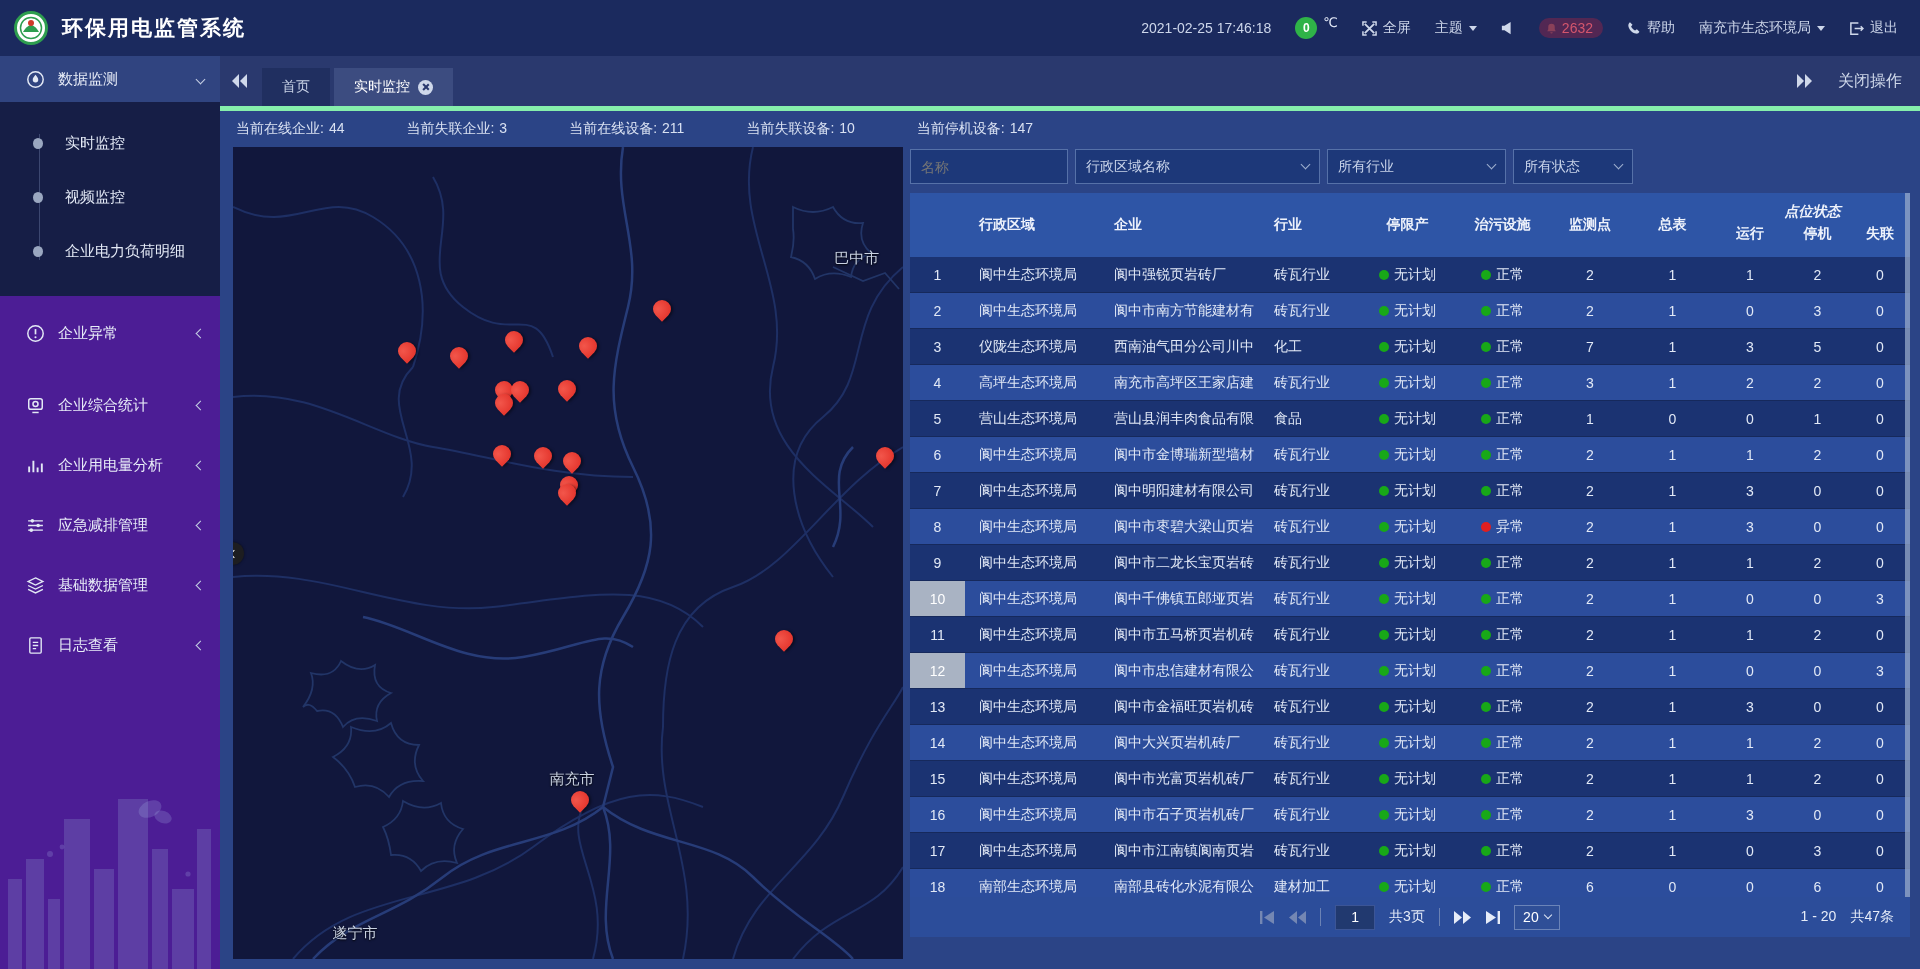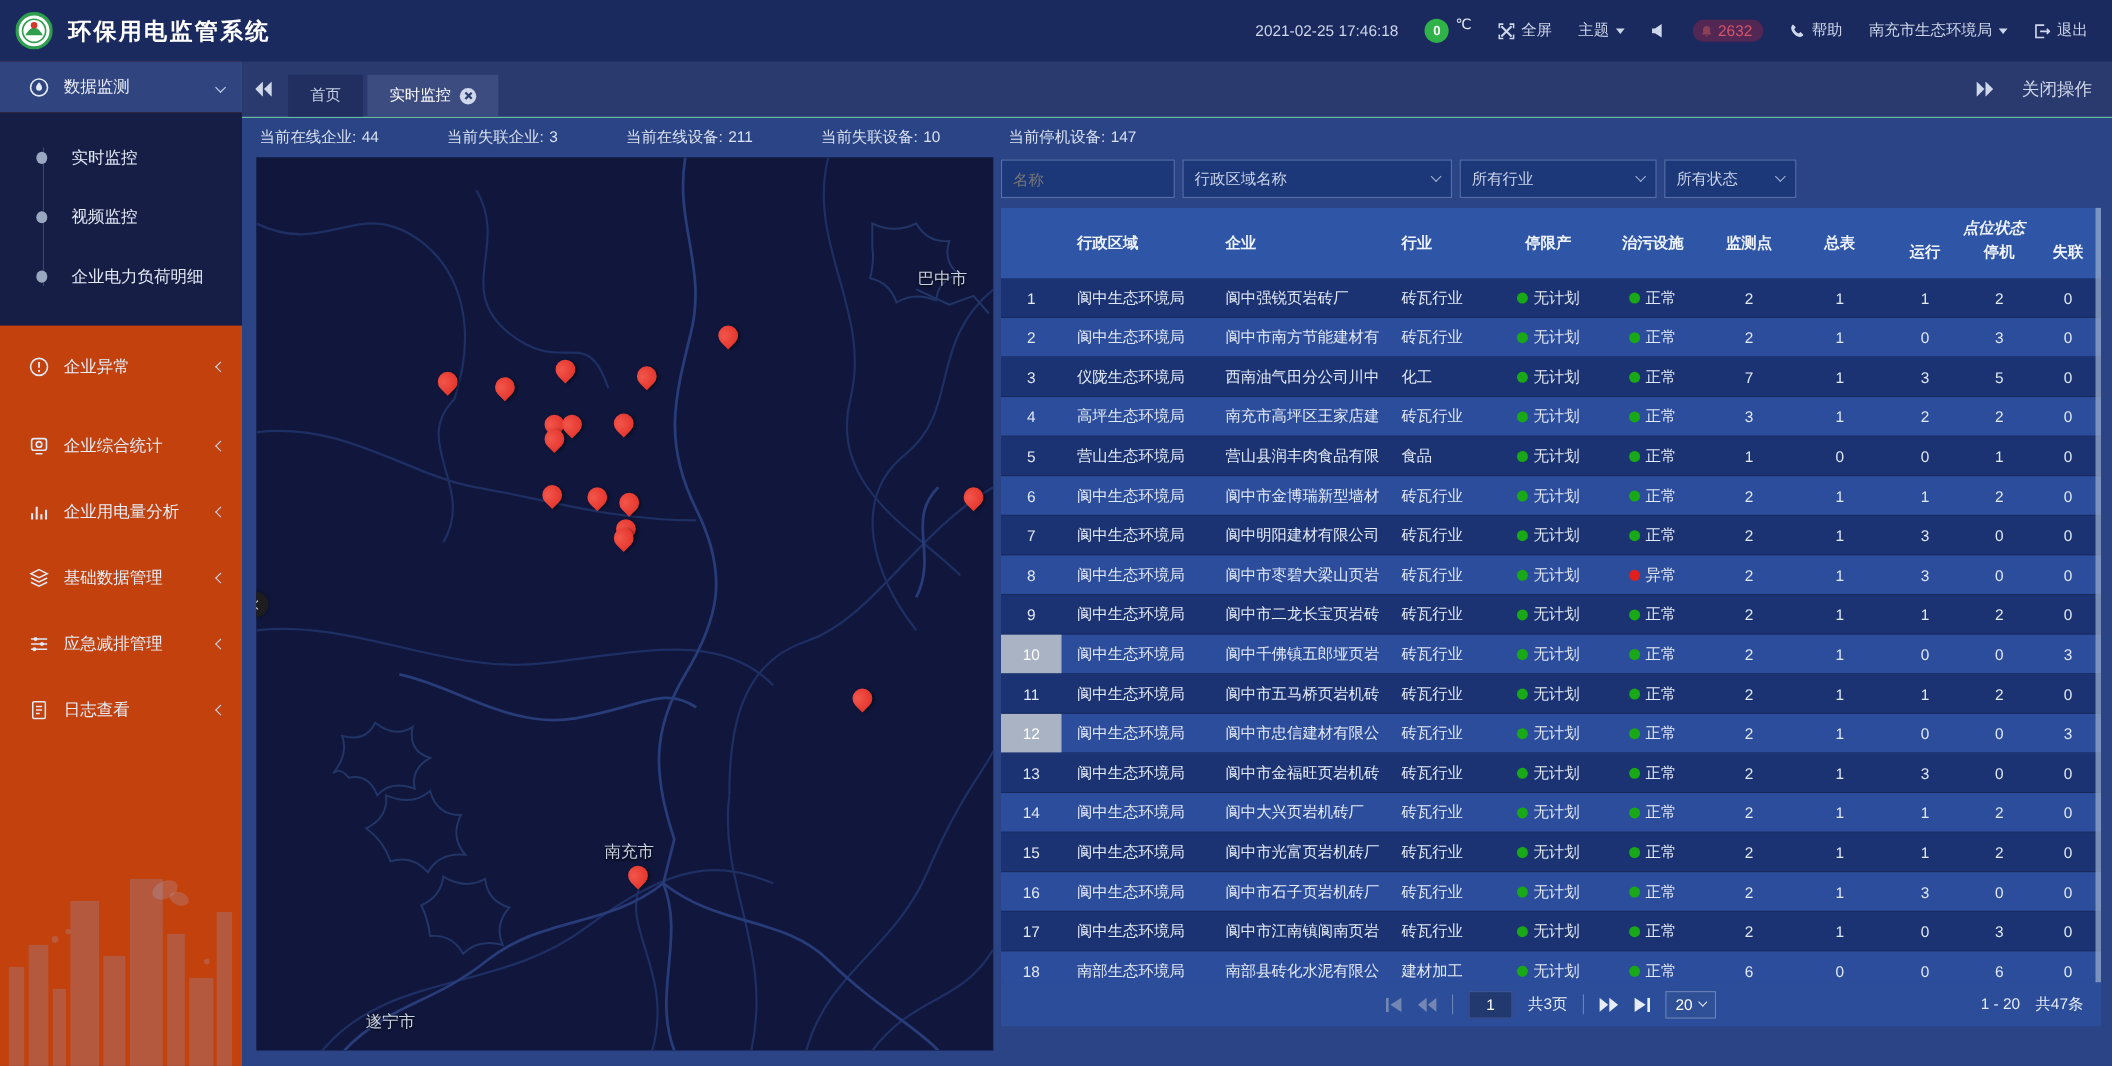--- a/index.html
+++ b/index.html
@@ -12,21 +12,21 @@
   .logo { width:34px; height:34px; margin-left:14px; }
   .app-title { margin-left:14px; font-size:21px; font-weight:bold; color:#fff; letter-spacing:2px; }
   .hdr-right { margin-left:auto; display:flex; align-items:center; gap:24px; padding-right:22px; font-size:14px; color:#cdd6ea; }
   .hdr-item { display:flex; align-items:center; gap:6px; cursor:pointer; white-space:nowrap; }
   .temp-circle { display:inline-flex; align-items:center; justify-content:center; width:22px; height:22px; border-radius:50%; background:#2fb348; color:#fff; font-size:12px; font-weight:bold; }
   .temp-unit { color:#e8eefb; font-size:13px; position:relative; top:-6px; }
   .caret { width:0; height:0; border-left:4px solid transparent; border-right:4px solid transparent; border-top:5px solid #cdd6ea; display:inline-block; }
   .notif-badge { display:flex; align-items:center; gap:4px; background:rgba(150,35,70,.45); border-radius:11px; padding:2px 10px 2px 6px; color:#d4566d; font-weight:normal; font-size:14px; }
 
   
-  .sidebar { position:absolute; left:0; top:56px; width:220px; height:913px; background:#c2410c; z-index:20; overflow:hidden; }
+  .sidebar { position:absolute; left:0; top:56px; width:220px; height:913px; background:#4c1d95; z-index:20; overflow:hidden; }
   .menu-parent { height:46px; display:flex; align-items:center; padding:0 16px 0 26px; gap:13px; font-size:15px; color:#e8edf8; cursor:pointer; }
   .menu-parent.expanded { background:#304480; }
   .menu-parent .mlabel { flex:1; }
   .chev { width:7px; height:7px; border-right:1.5px solid #c6d0e4; border-bottom:1.5px solid #c6d0e4; display:inline-block; }
   .chev.down { transform:rotate(45deg); }
   .chev.left { transform:rotate(135deg); }
   .submenu { background:#161e46; padding:14px 0 18px 0; position:relative; }
   .submenu .connector { position:absolute; left:39px; top:32px; bottom:36px; width:1px; background:#3c4770; }
   .submenu-item { height:54px; display:flex; align-items:center; padding-left:33px; gap:17px; font-size:15px; color:#e4eaf6; cursor:pointer; position:relative; }
   .submenu-item .dot { width:11px; height:11px; border-radius:50%; background:#9aa7c0; z-index:1; }
@@ -40,21 +40,21 @@
   .tab-nav-left { align-self:center; margin:0 14px 0 12px; cursor:pointer; }
   .tab { height:38px; display:flex; align-items:center; gap:8px; padding:0 20px; font-size:14px; cursor:pointer; }
   .tab.inactive { background:#202f60; color:#c8d2e6; margin-right:4px; }
   .tab.active { background:#3c4c80; color:#fff; }
   .tab-close { width:15px; height:15px; border-radius:50%; background:#cfd8ea; position:relative; }
   .tab-close:before, .tab-close:after { content:""; position:absolute; left:7px; top:3.5px; width:1.6px; height:8px; background:#2a396e; }
   .tab-close:before { transform:rotate(45deg); } .tab-close:after { transform:rotate(-45deg); }
   .tabbar-right { margin-left:auto; align-self:center; display:flex; align-items:center; gap:26px; padding-right:18px; font-size:16px; color:#cfd8ea; }
 
   
-  .content { position:absolute; left:220px; top:106px; width:1700px; height:682px; background:#2b4486; border-top:1px solid #86efac; }
+  .content { position:absolute; left:220px; top:106px; width:1700px; height:682px; background:#2b4486; border-top:5px solid #86efac; }
   .statsbar { height:36px; display:flex; align-items:center; gap:62px; padding-left:16px; font-size:14px; color:#d9e1f2; }
   .stat b { font-weight:normal; margin-left:5px; }
 
   
   .map { position:absolute; left:13px; top:36px; width:670px; height:812px; background:#11173c; overflow:hidden; }
   .map svg.roads { position:absolute; left:0; top:0; }
   .city-label { position:absolute; transform:translate(-50%,-50%); font-size:15px; color:#c9d2e2; text-shadow:0 1px 2px #000; white-space:nowrap; }
   .pin { position:absolute; width:18px; height:18px; margin-left:-9px; margin-top:-22px; }
   .pin-body { width:18px; height:18px; background:radial-gradient(circle at 35% 35%, #f2564b, #e02c24); border-radius:50% 50% 50% 0; transform:rotate(-45deg); box-shadow:1px 2px 3px rgba(0,0,0,.45); }
   .map-toggle { position:absolute; left:-12px; top:calc(50% - 11px); width:23px; height:23px; border-radius:50%; background:#1d1d20; display:flex; align-items:center; justify-content:center; cursor:pointer; z-index:5; box-shadow:0 0 3px rgba(0,0,0,.5); }
@@ -203,35 +203,35 @@
   </div>
   <div class="menu-parent" style="margin-top:14px;">
     <svg class="micon" viewBox="0 0 18 18">
       <path d="M3 15.5V10M7 15.5V4.5M11 15.5V11M15 15.5V7" stroke="#e3e9f5" stroke-width="1.8" fill="none"></path>
     </svg>
     <span class="mlabel">企业用电量分析</span>
     <i class="chev left"></i>
   </div>
   <div class="menu-parent" style="margin-top:14px;">
     <svg class="micon" viewBox="0 0 18 18">
-      <path d="M9 1.8l7 3.4L9 8.6 2 5.2 9 1.8z" fill="none" stroke="#e3e9f5" stroke-width="1.3"></path>
-      <path d="M2 9l7 3.4L16 9" fill="none" stroke="#e3e9f5" stroke-width="1.3"></path>
-      <path d="M2 12.6L9 16l7-3.4" fill="none" stroke="#e3e9f5" stroke-width="1.3"></path>
-    </svg>
-    <span class="mlabel">基础数据管理</span>
-    <i class="chev left"></i>
-  </div>
-  <div class="menu-parent" style="margin-top:14px;">
-    <svg class="micon" viewBox="0 0 18 18">
       <path d="M2 4.6h14M2 9h14M2 13.4h14" stroke="#e3e9f5" stroke-width="1.3"></path>
       <circle cx="6" cy="4.6" r="1.7" fill="#e3e9f5"></circle>
       <circle cx="11.5" cy="9" r="1.7" fill="#e3e9f5"></circle>
       <circle cx="5" cy="13.4" r="1.7" fill="#e3e9f5"></circle>
     </svg>
     <span class="mlabel">应急减排管理</span>
+    <i class="chev left"></i>
+  </div>
+  <div class="menu-parent" style="margin-top:14px;">
+    <svg class="micon" viewBox="0 0 18 18">
+      <path d="M9 1.8l7 3.4L9 8.6 2 5.2 9 1.8z" fill="none" stroke="#e3e9f5" stroke-width="1.3"></path>
+      <path d="M2 9l7 3.4L16 9" fill="none" stroke="#e3e9f5" stroke-width="1.3"></path>
+      <path d="M2 12.6L9 16l7-3.4" fill="none" stroke="#e3e9f5" stroke-width="1.3"></path>
+    </svg>
+    <span class="mlabel">基础数据管理</span>
     <i class="chev left"></i>
   </div>
   <div class="menu-parent" style="margin-top:14px;">
     <svg class="micon" viewBox="0 0 18 18">
       <rect x="3.6" y="1.8" width="10.8" height="14.4" rx="1" fill="none" stroke="#e3e9f5" stroke-width="1.3"></rect>
       <path d="M6.4 6h5.2M6.4 9h5.2M6.4 12h3.2" stroke="#e3e9f5" stroke-width="1.3"></path>
     </svg>
     <span class="mlabel">日志查看</span>
     <i class="chev left"></i>
   </div>

